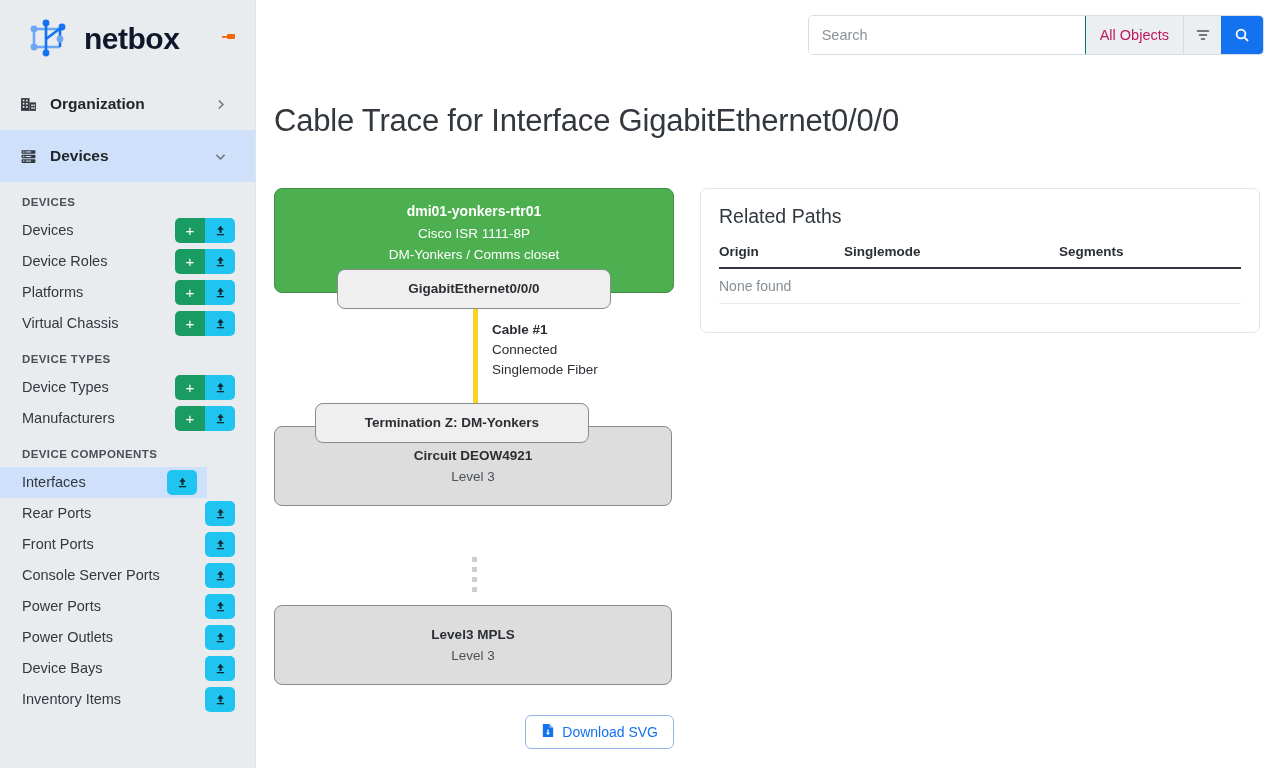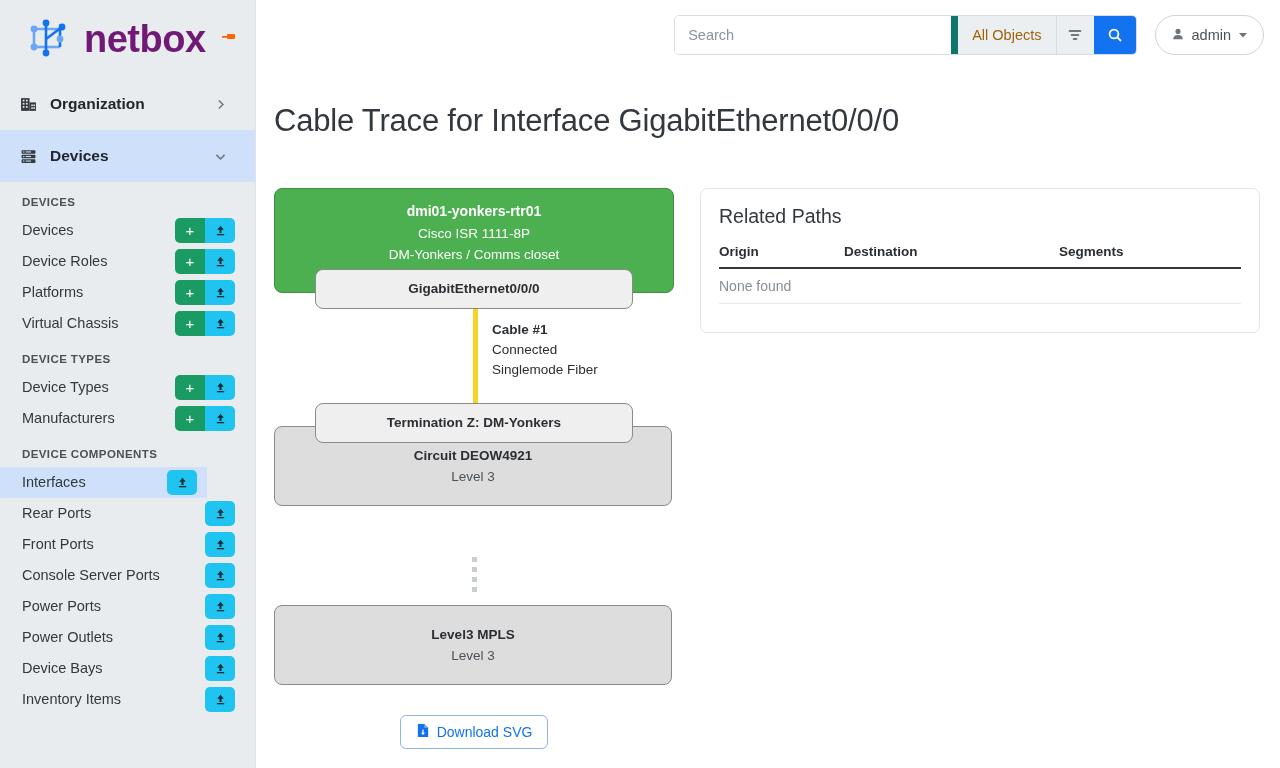--- a/index.html
+++ b/index.html
@@ -22,21 +22,21 @@
     position: relative;
   }
   .brand {
     height: 78px;
     display: flex; align-items: center;
     padding: 0 18px 0 22px;
     gap: 10px;
   }
   .brand-logo { width: 52px; height: 44px; flex: 0 0 auto; }
   .brand-word {
-    font-size: 38px; font-weight: 700; color: #701a75;
+    font-size: 30px; font-weight: 700; color: #0f172a;
     letter-spacing: -0.5px; line-height: 1;
   }
   .pin-icon { margin-left: auto; color: #f76707; display: flex; }
 
   .nav-group {
     display: flex; align-items: center;
     height: 52px; padding: 0 28px 0 14px;
     background: #e9ecef;
     cursor: pointer;
   }
@@ -86,22 +86,22 @@
     border: 1px solid #d8dde2;
   }
   .search-input {
     width: 276px; border: none; outline: none;
     padding: 0 13px; font-size: 14.5px; color: #32383e;
     font-family: "Liberation Sans", sans-serif; background: #fff;
   }
   .search-input::placeholder { color: #8b9299; }
   .scope-btn {
     display: flex; align-items: center; padding: 0 14px;
-    background: #eceff1; font-size: 14.5px; color: #a16207;
-    border-left: 7px solid #0f766e; cursor: pointer; white-space: nowrap;
+    background: #eceff1; font-size: 14.5px; color: #be185d;
+    border-left: 1px solid #0f766e; cursor: pointer; white-space: nowrap;
   }
   .filter-btn {
     display: flex; align-items: center; justify-content: center;
     width: 38px; background: #eceff1; border-left: 1px solid #d8dde2;
     color: #495057; cursor: pointer;
   }
   .go-btn {
     display: flex; align-items: center; justify-content: center;
     width: 42px; background: #1272f0; color: #fff; cursor: pointer;
   }
@@ -130,21 +130,21 @@
   .node-device {
     background: #4caf50; border-color: #3f8f44;
     height: 105px; width: 400px; color: #ffffff; padding-bottom: 16px;
   }
   .node-device .n-title { font-size: 14px; font-weight: 700; margin-bottom: 7px; }
   .node-device .n-sub { font-size: 13.5px; margin-bottom: 6px; }
   .node-device .n-sub:last-child { margin-bottom: 0; }
 
   .term-box {
     background: #efefef; border: 1px solid #8a8a8a; border-radius: 8px;
-    width: 318px; height: 40px; margin: 0 auto;
+    width: 274px; height: 40px; margin: 0 auto;
     display: flex; align-items: center; justify-content: center;
     font-size: 13.5px; font-weight: 700; color: #2b2f33;
     position: relative; z-index: 3;
   }
   .iface-box { margin-top: -24px; }
 
   .cable-seg { height: 110px; position: relative; }
   .cable-line {
     position: absolute; left: 199px; top: 0; width: 5px; height: 110px;
     background: #f5d327;
@@ -176,21 +176,21 @@
   .dot-link span { width: 5px; height: 5px; background: #c9ced3; display: block; }
 
   .node-provider {
     background: #dddddd; border: 1px solid #8a8a8a; border-radius: 8px;
     width: 398px; height: 80px; margin-top: 8px;
     display: flex; flex-direction: column; align-items: center; justify-content: center;
   }
   .node-provider .p-name { font-size: 13.5px; font-weight: 700; color: #2b2f33; margin-bottom: 6px; }
   .node-provider .p-sub { font-size: 13.5px; color: #4b5258; }
 
-  .dl-wrap { display: flex; justify-content: center; margin-top: 30px; }
+  .dl-wrap { display: flex; justify-content: flex-end; margin-top: 30px; }
   .dl-btn {
     display: flex; align-items: center; gap: 7px;
     padding: 7px 15px; border: 1px solid #8fb5ec; border-radius: 6px;
     background: #fff; color: #1272f0; font-size: 14px; cursor: pointer;
   }
 
   
   .rp-card {
     flex: 1 1 auto; max-width: 566px; height: 145px;
     border: 1px solid #e2e6ea; border-radius: 7px; background: #fff;
@@ -473,34 +473,20 @@
               <path d="M6.5 12 H9.5"></path>
           </svg>
         </div>
         <div class="go-btn">
           <svg width="16" height="16" viewBox="0 0 16 16" fill="none" stroke="#fff" stroke-width="1.8">
             <circle cx="7" cy="7" r="4.4"></circle>
               <path d="M10.4 10.4 L14 14"></path>
           </svg>
         </div>
       </div>
-      <div class="user-btn">
-        <span>
-          <svg width="14" height="14" viewBox="0 0 16 16" fill="#6c757d">
-            <circle cx="8" cy="5" r="2.9"></circle>
-              <path d="M2.6 14 C2.6 10.4 5 9 8 9 C11 9 13.4 10.4 13.4 14 Z"></path>
-          </svg>
-        </span>
-        <span>admin</span>
-        <span>
-          <svg width="10" height="10" viewBox="0 0 10 10" fill="#6c757d">
-              <path d="M1 3 L5 7.4 L9 3 Z"></path>
-            </svg>
-        </span>
-      </div>
     </div>
 
     <h1 class="page-title">Cable Trace for Interface GigabitEthernet0/0/0</h1>
 
     <div class="content">
 
       <div class="trace-col">
 
         <div class="node node-device">
           <div class="n-title">dmi01-yonkers-rtr01</div>
@@ -554,21 +540,21 @@
         </div>
 
       </div>
 
       <div class="rp-card">
         <div class="rp-title">Related Paths</div>
         <table class="rp-table">
           <thead>
             <tr>
               <th class="col-origin">Origin</th>
-              <th class="col-dest">Destination</th>
+              <th class="col-dest">Singlemode</th>
               <th>Segments</th>
             </tr>
           </thead>
           <tbody>
             <tr>
               <td colspan="3">None found</td>
             </tr>
           </tbody>
         </table>
       </div>

